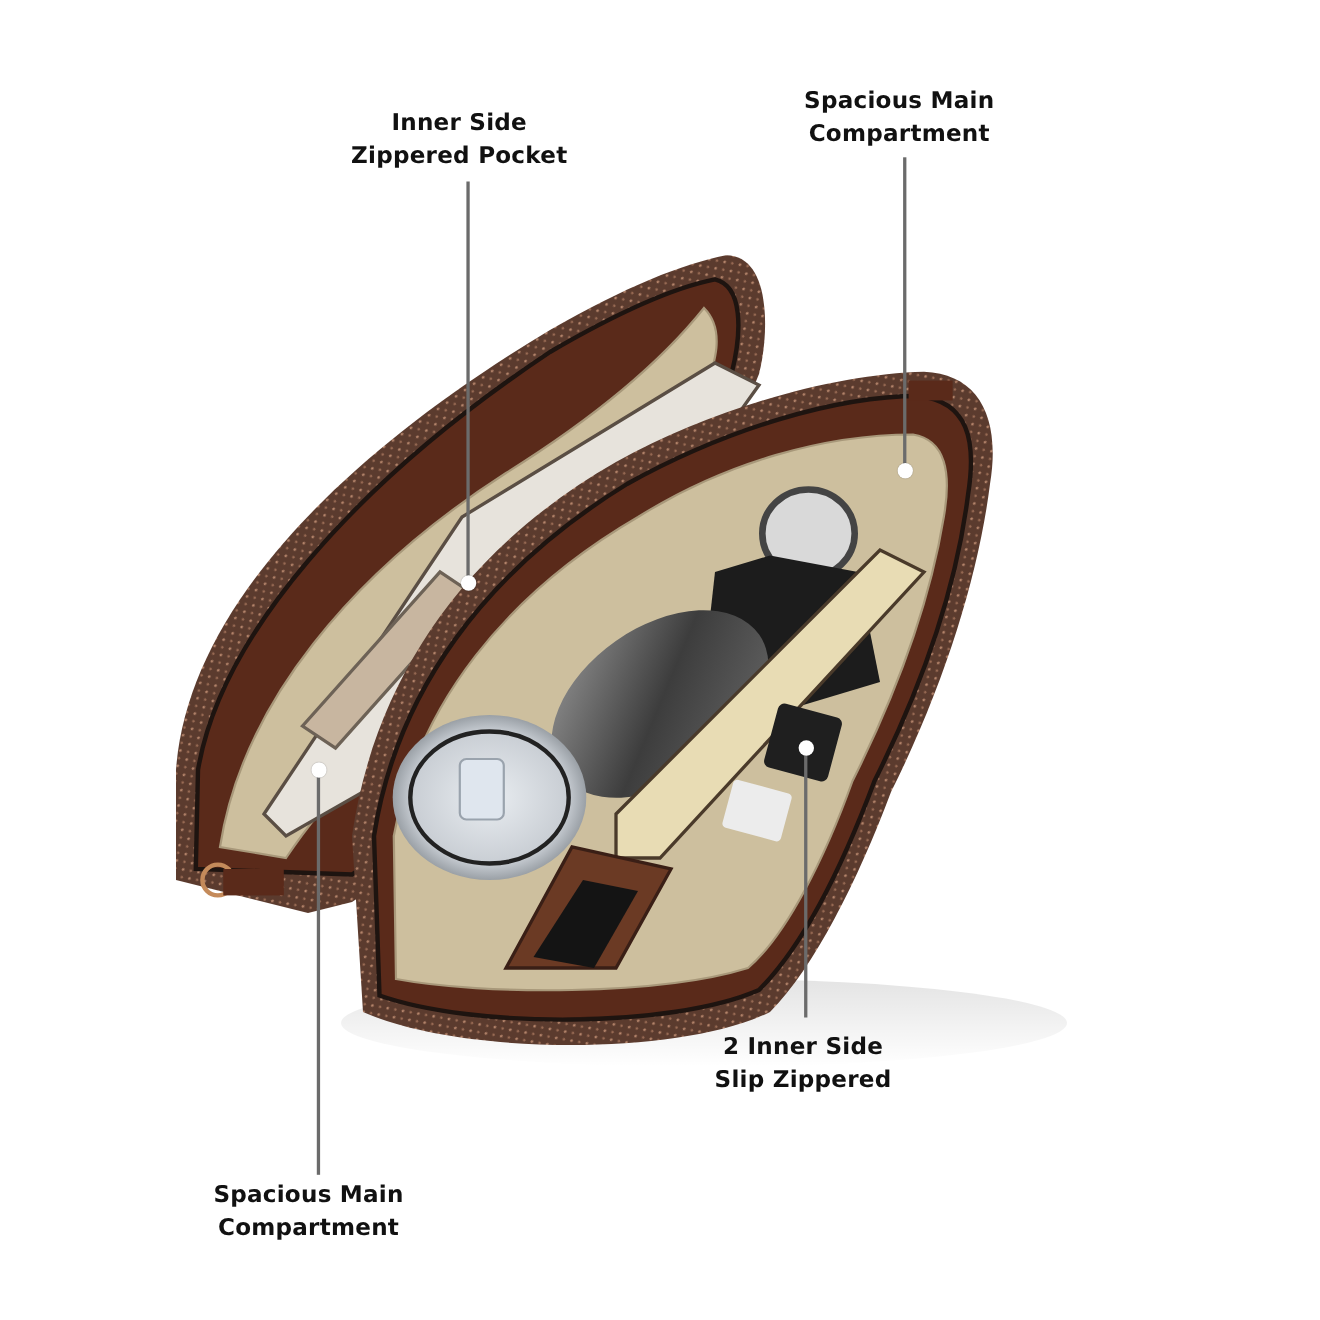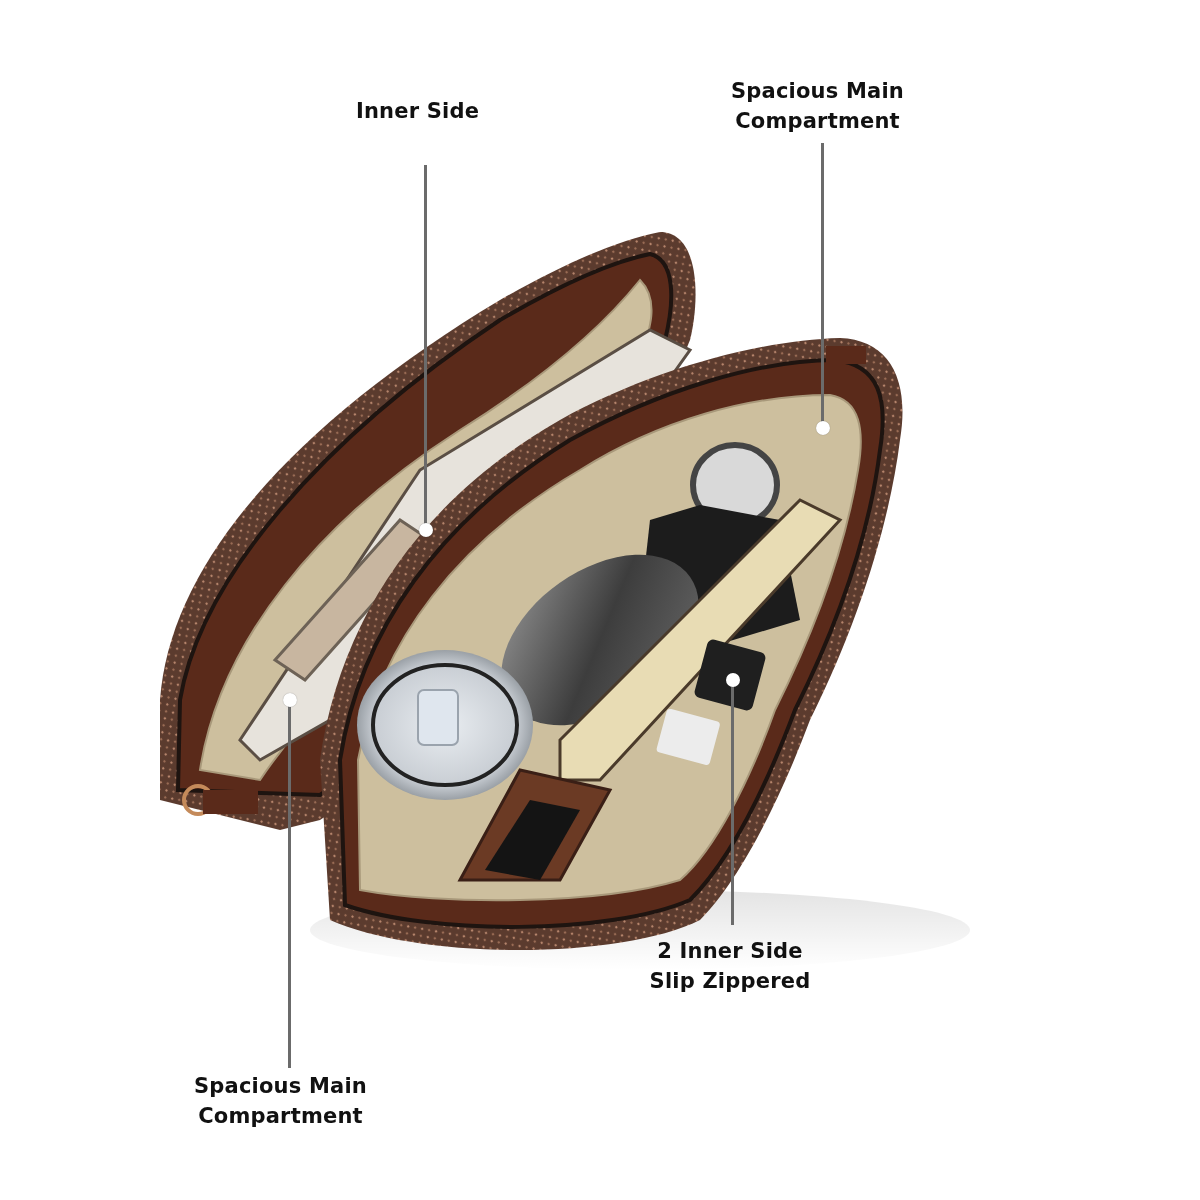--- a/index.html
+++ b/index.html
@@ -78,20 +78,21 @@
     <path d="M485 870 L530 800 L580 810 L540 880 Z" fill="#141414"></path>
 
     <circle cx="198" cy="800" r="14" fill="none" stroke="#c48a5a" stroke-width="4"></circle>
     <rect x="203" y="790" width="55" height="24" fill="#5a2a1a"></rect>
     <rect x="826" y="346" width="40" height="18" fill="#5a2a1a"></rect>
   </svg>
 
   <div>
     <div class="label" style="left:310px; top:96px; width:215px;">
       <span>Inner Side</span>
+      <span>Zippered Pocket</span>
     </div>
     <div class="leader" style="left:424px; top:165px; height:365px;"></div>
     <div class="dot" style="left:419px; top:523px;"></div>
   </div>
 
   <div>
     <div class="label" style="left:715px; top:76px; width:205px;">
       <span>Spacious Main</span>
       <span>Compartment</span>
     </div>

